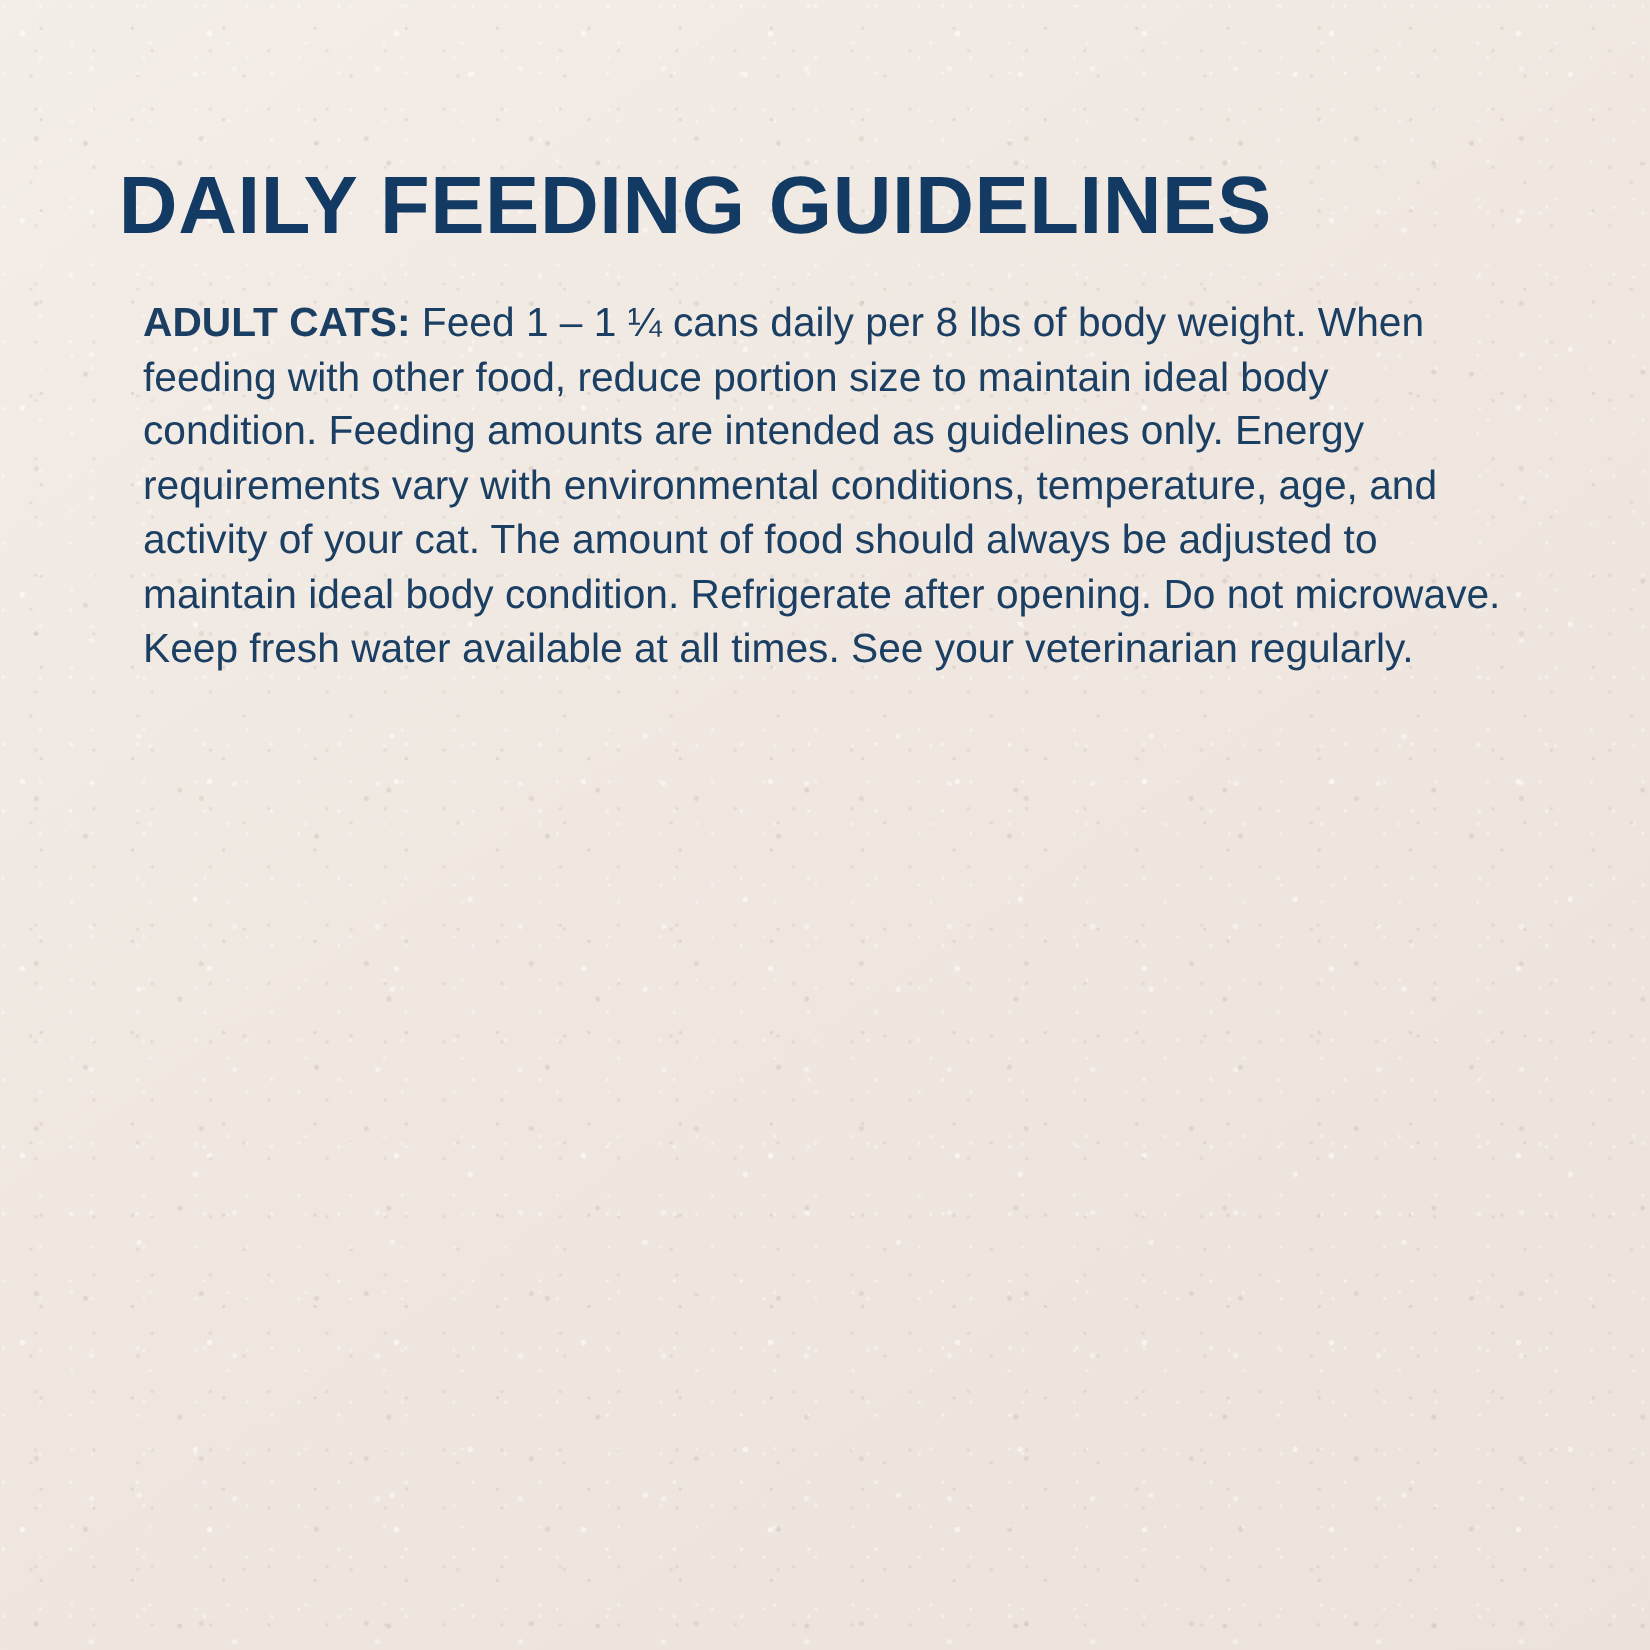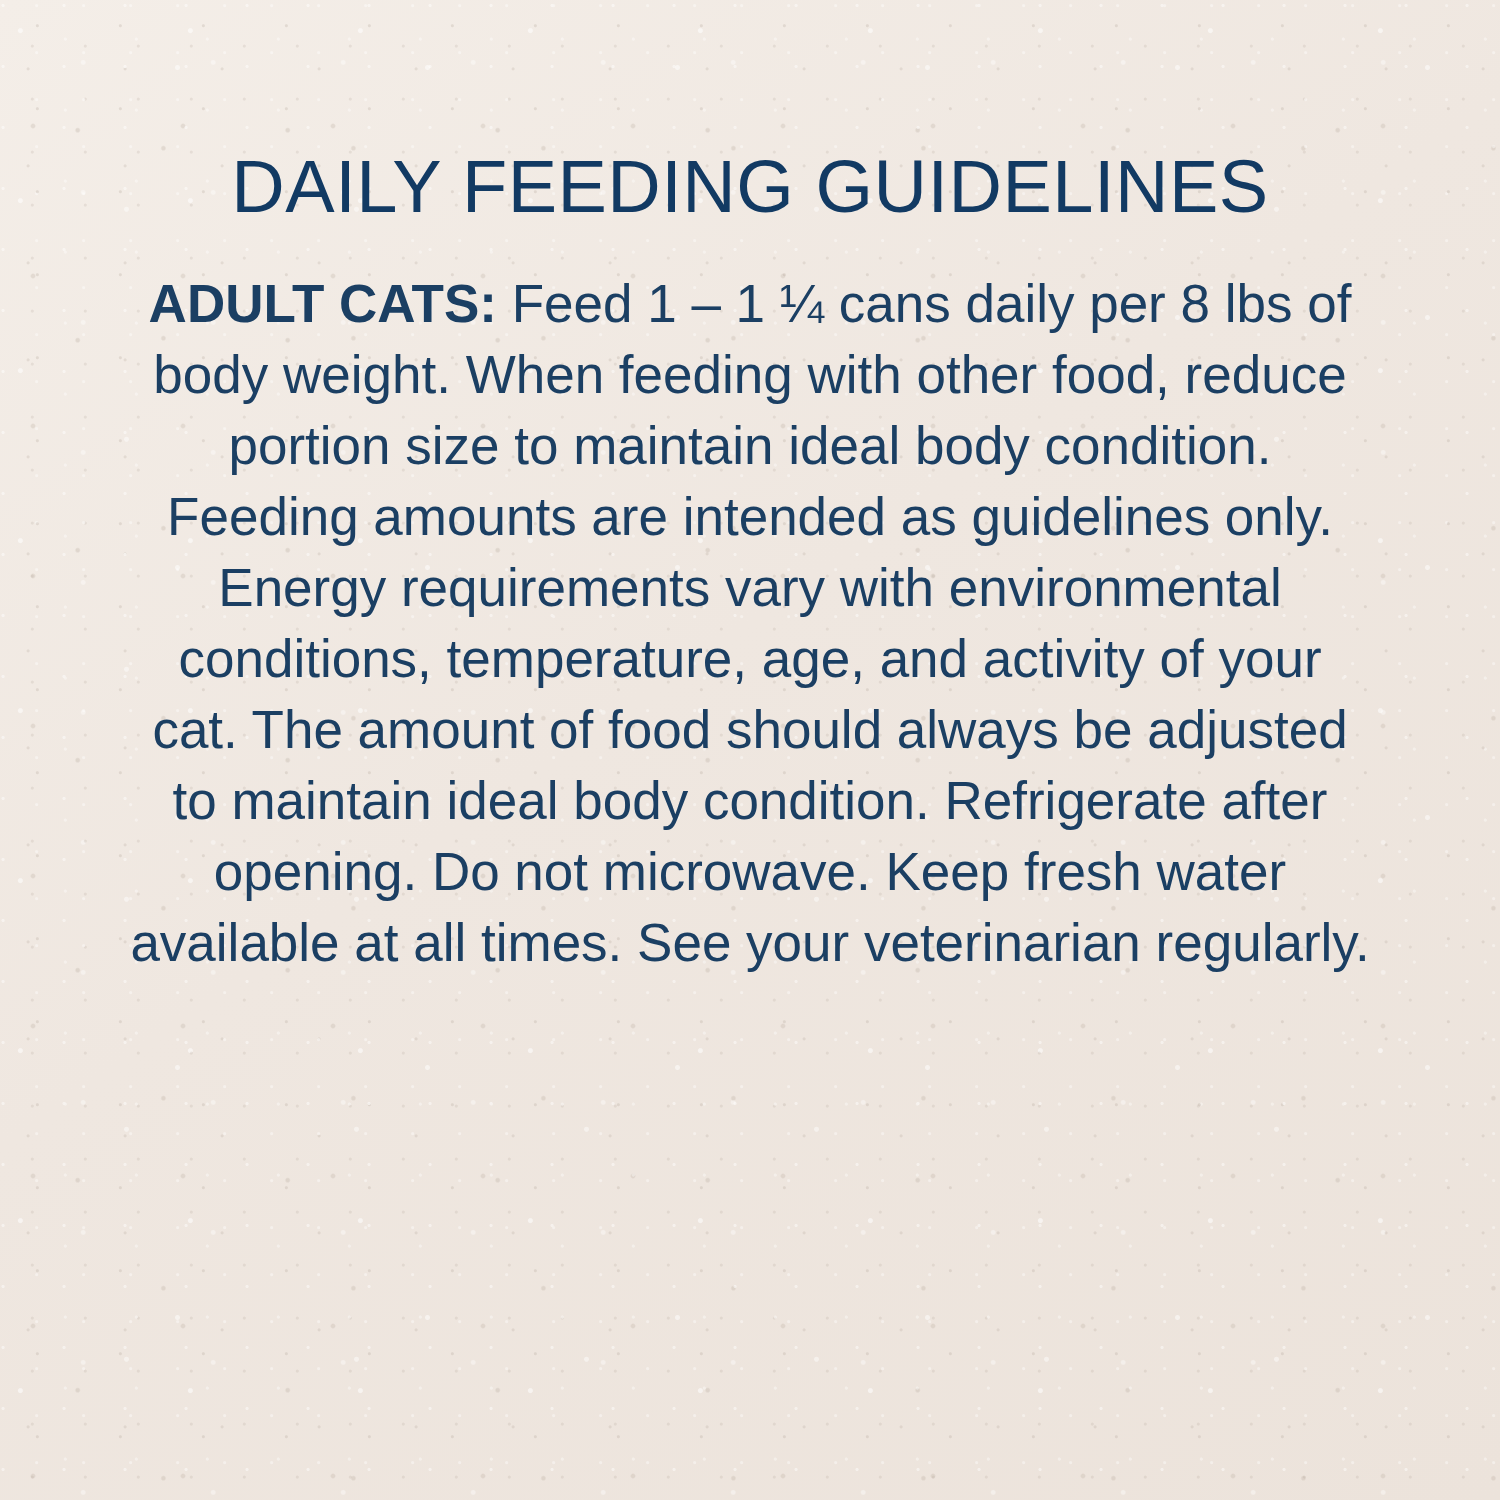--- a/index.html
+++ b/index.html
@@ -54,36 +54,35 @@
     top: 0;
     width: 1500px;
     height: 1500px;
     box-sizing: border-box;
     padding: 150px 108px 0 108px;
   }
 
   .heading {
     color: #123a63;
     font-family: "Liberation Sans", sans-serif;
-    font-weight: normal;
+    font-weight: bold;
     font-size: 74px;
     letter-spacing: 0.5px;
     line-height: 1.0;
-    text-align: center;
     margin: 0 0 44px 0;
     white-space: nowrap;
   }
 
   .body-copy {
     color: #1b3f63;
     font-family: "Liberation Sans", sans-serif;
     font-weight: normal;
-    font-size: 53px;
+    font-size: 37px;
     line-height: 1.34;
-    text-align: center;
+    text-align: left;
     margin: 0;
     padding: 0 22px;
   }
 
   .body-copy .lead {
     font-weight: bold;
   }
 </style>
 </head>
 <body>

